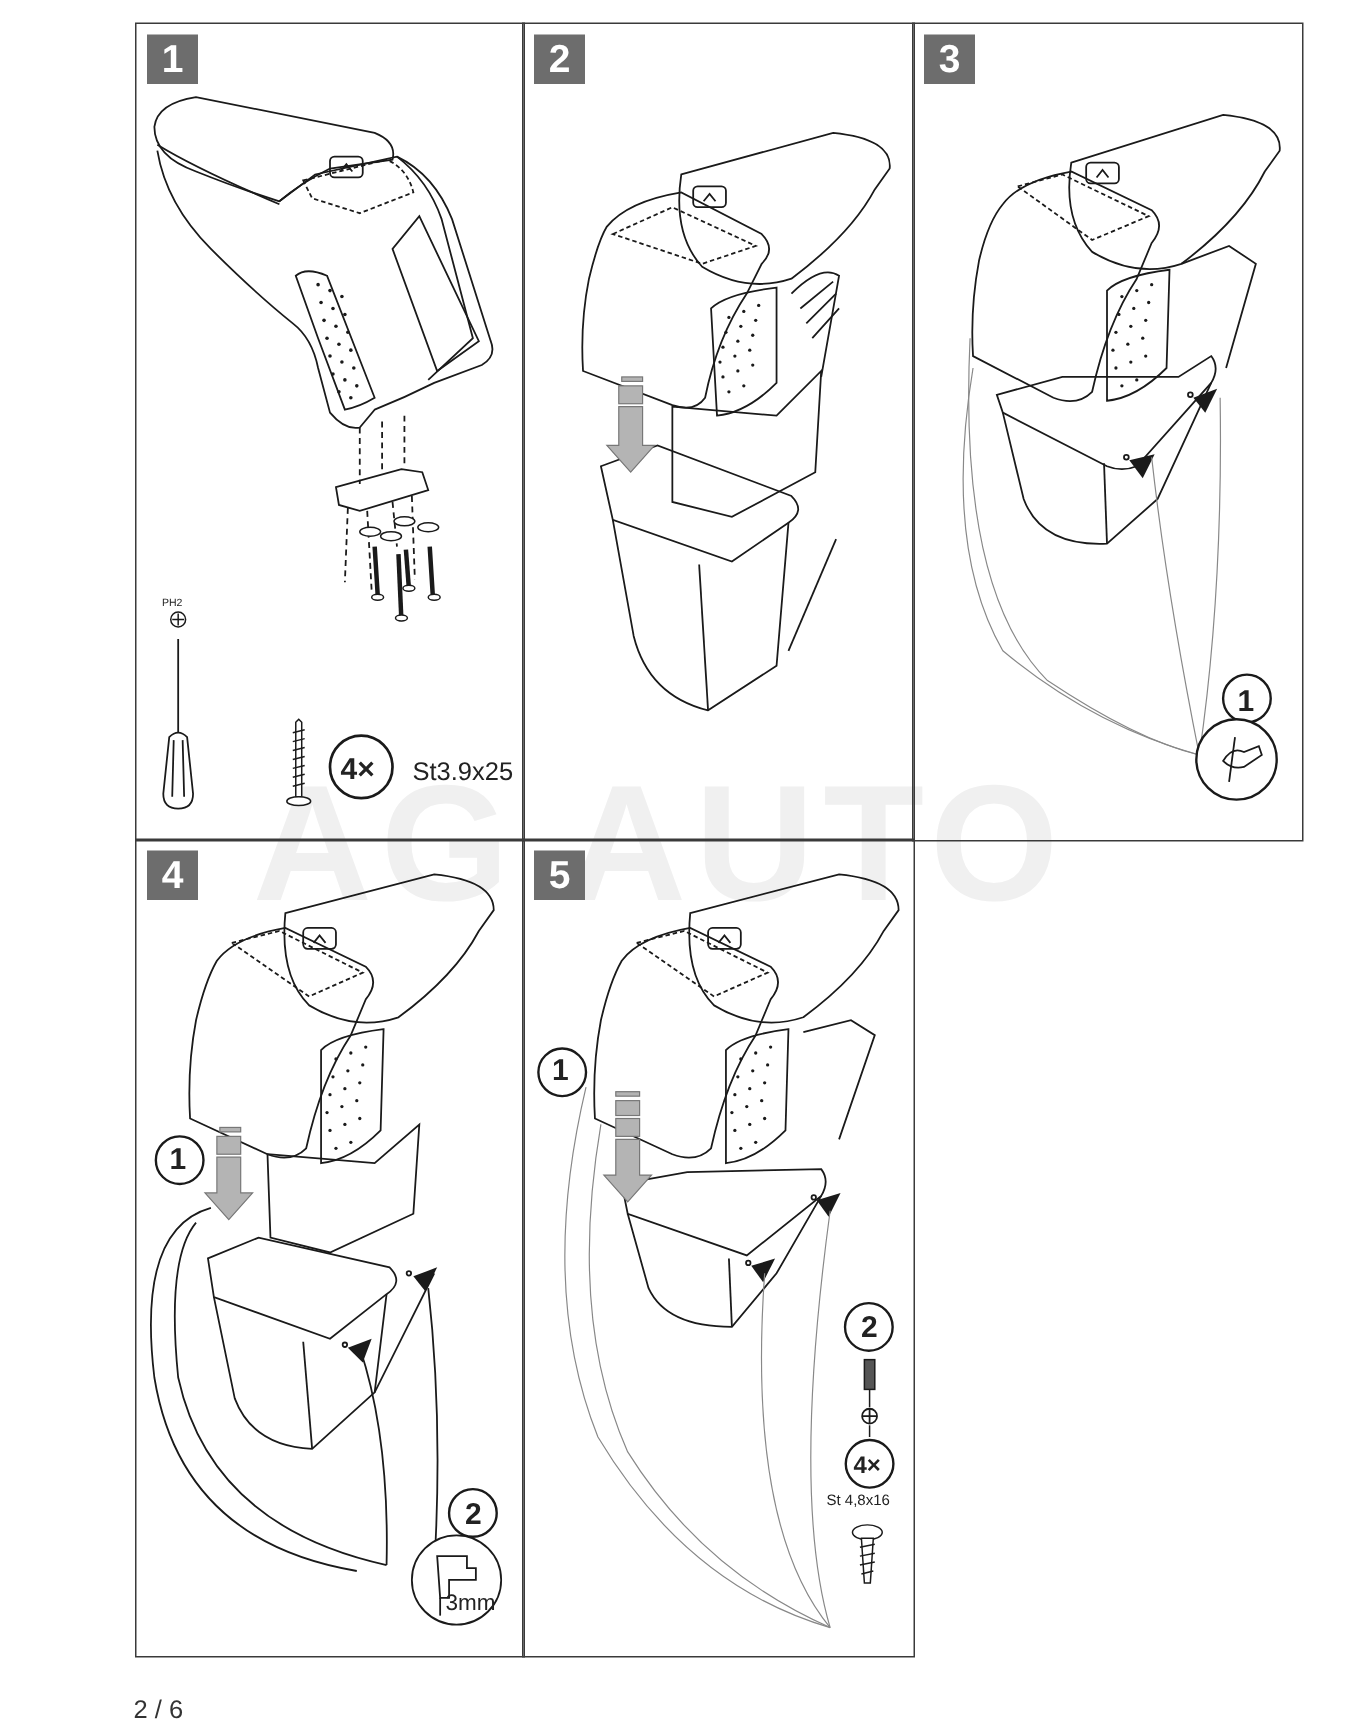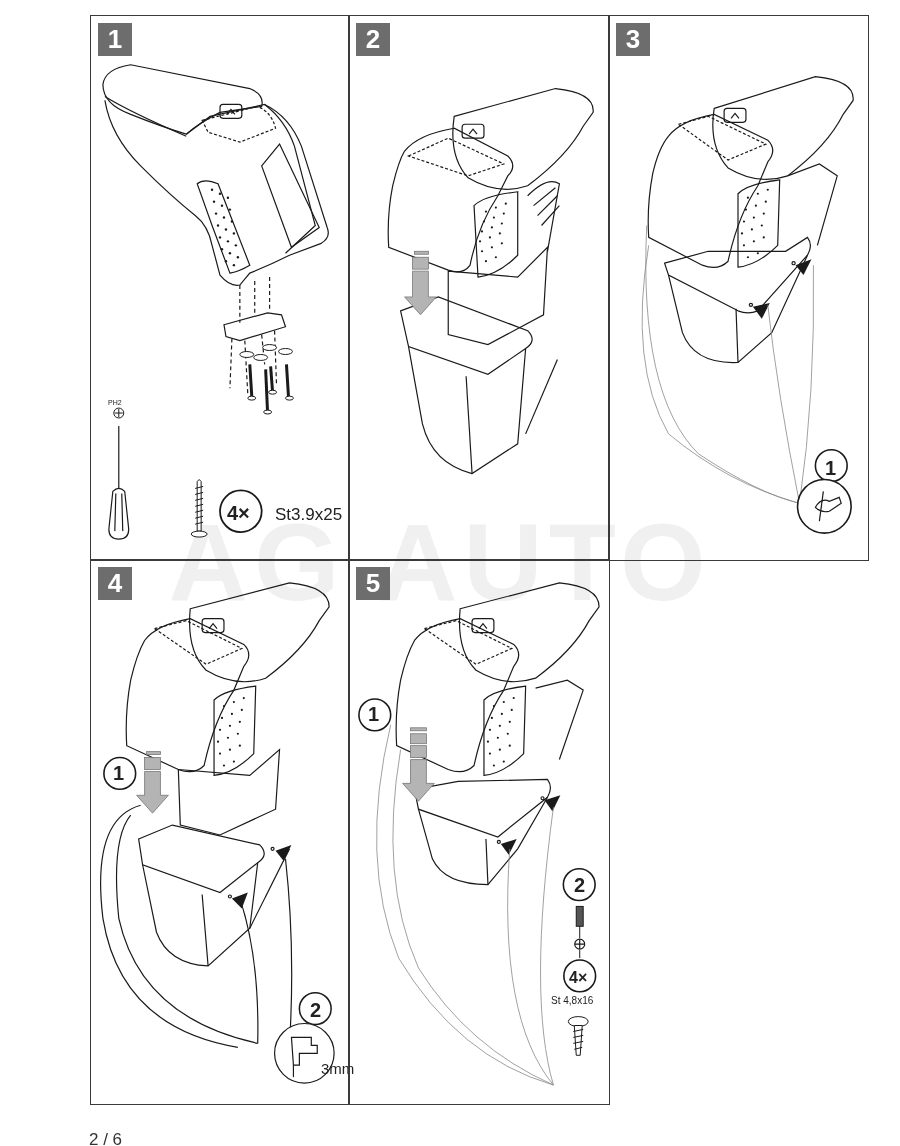--- a/index.html
+++ b/index.html
@@ -275,21 +275,21 @@
       <circle cx="29" cy="214" r="16" fill="#fff" stroke="#1a1a1a" stroke-width="1.6"></circle>
       <circle cx="226" cy="451" r="16" fill="#fff" stroke="#1a1a1a" stroke-width="1.6"></circle>
       <circle cx="215" cy="496" r="30" fill="#fff" stroke="#1a1a1a" stroke-width="1.2"></circle>
       <g fill="none" stroke="#1a1a1a" stroke-width="1.2">
         <path d="M202,480 L222,480 L222,488 L228,488 L228,496 L210,496 L210,508 L204,508Z"></path>
         <line x1="204" y1="508" x2="204" y2="520"></line>
       </g>
     </svg>
     <div class="lbl" style="left:22px;top:202px;font-size:20px;font-weight:bold;">1</div>
     <div class="lbl" style="left:219px;top:439px;font-size:20px;font-weight:bold;">2</div>
-    <div class="lbl" style="left:206px;top:500px;font-size:15px;margin-left:24px;">3mm</div>
+    <div class="lbl" style="left:206px;top:500px;font-size:15px;">3mm</div>
   </div>
 
   <div class="panel p5">
     <div class="badge">5</div>
     <svg class="illus" viewBox="0 0 262 546">
       <g fill="none" stroke="#1a1a1a" stroke-width="1.2">
         <path d="M112,48 L212,22 Q252,26 252,46 L242,60 Q226,90 188,118 Q158,128 128,110 Q108,90 112,48Z"></path>
         <path d="M66,80 Q78,64 112,58 L166,84 Q176,94 166,106 L156,130 Q136,160 126,206 Q116,216 100,210 L48,186 Q46,152 52,120 Q58,94 66,80Z"></path>
         <path d="M76,68 L108,60 L164,88 L128,104Z" stroke-dasharray="3,2"></path>
         <rect x="124" y="58" width="22" height="14" rx="3"></rect>

